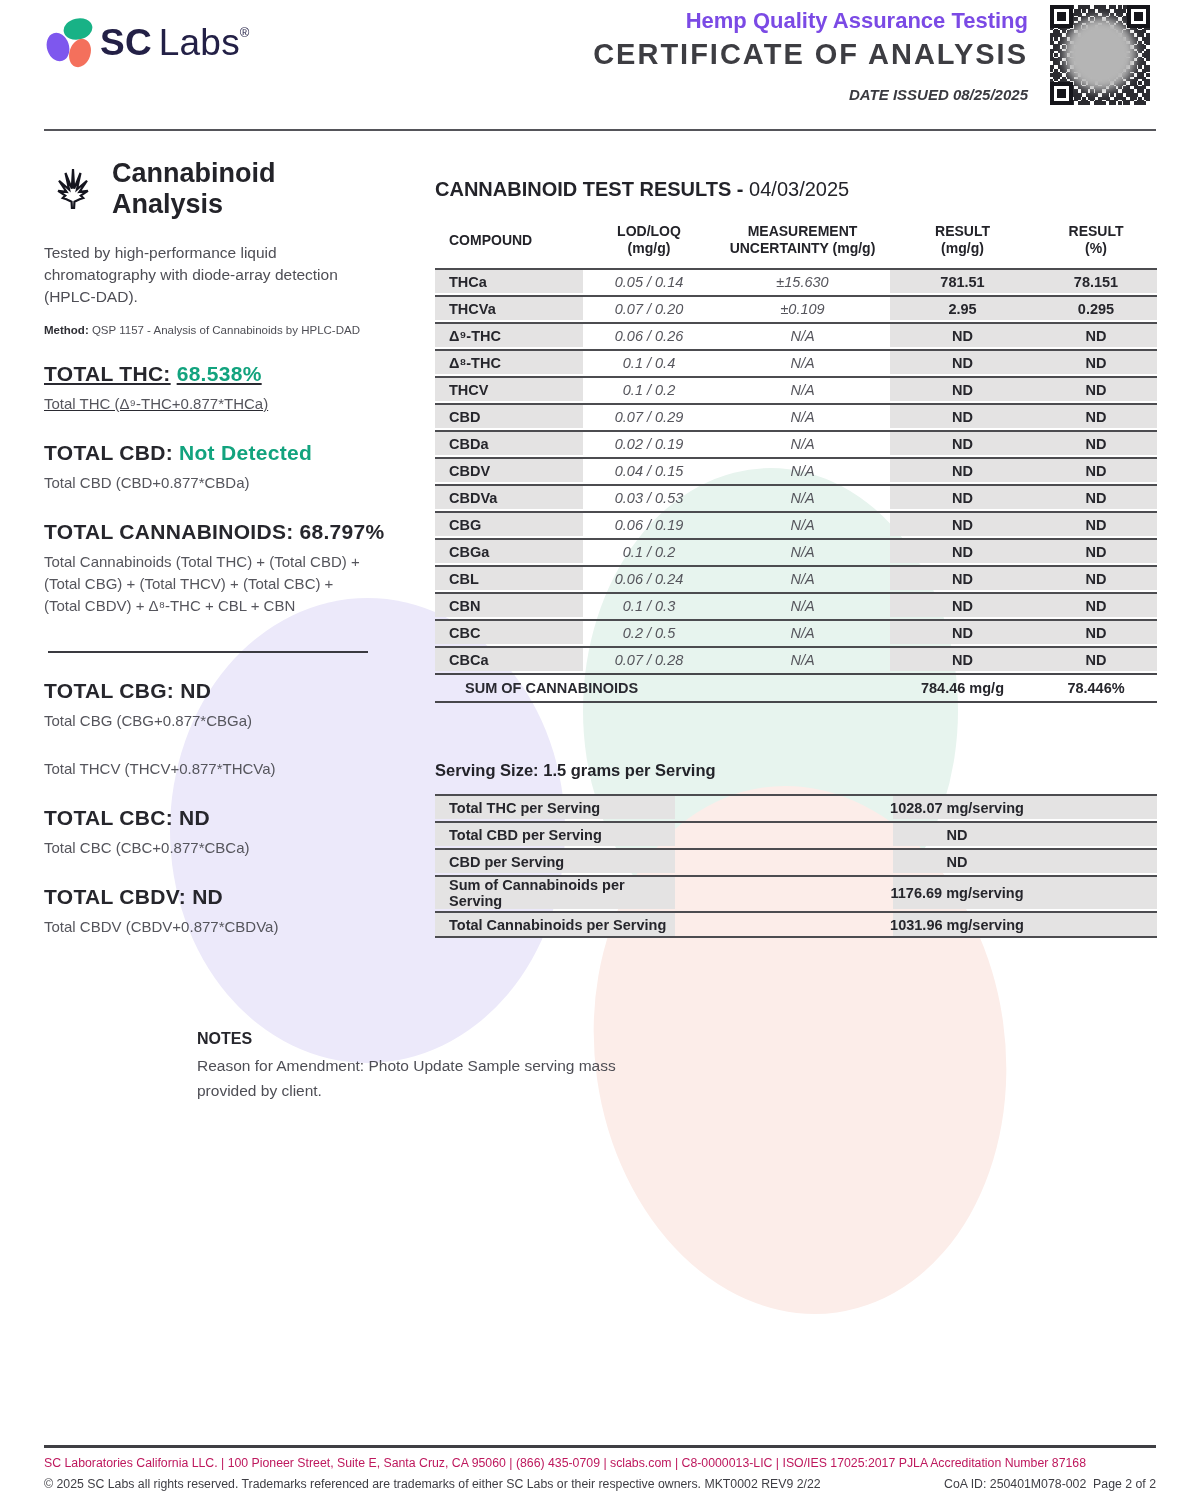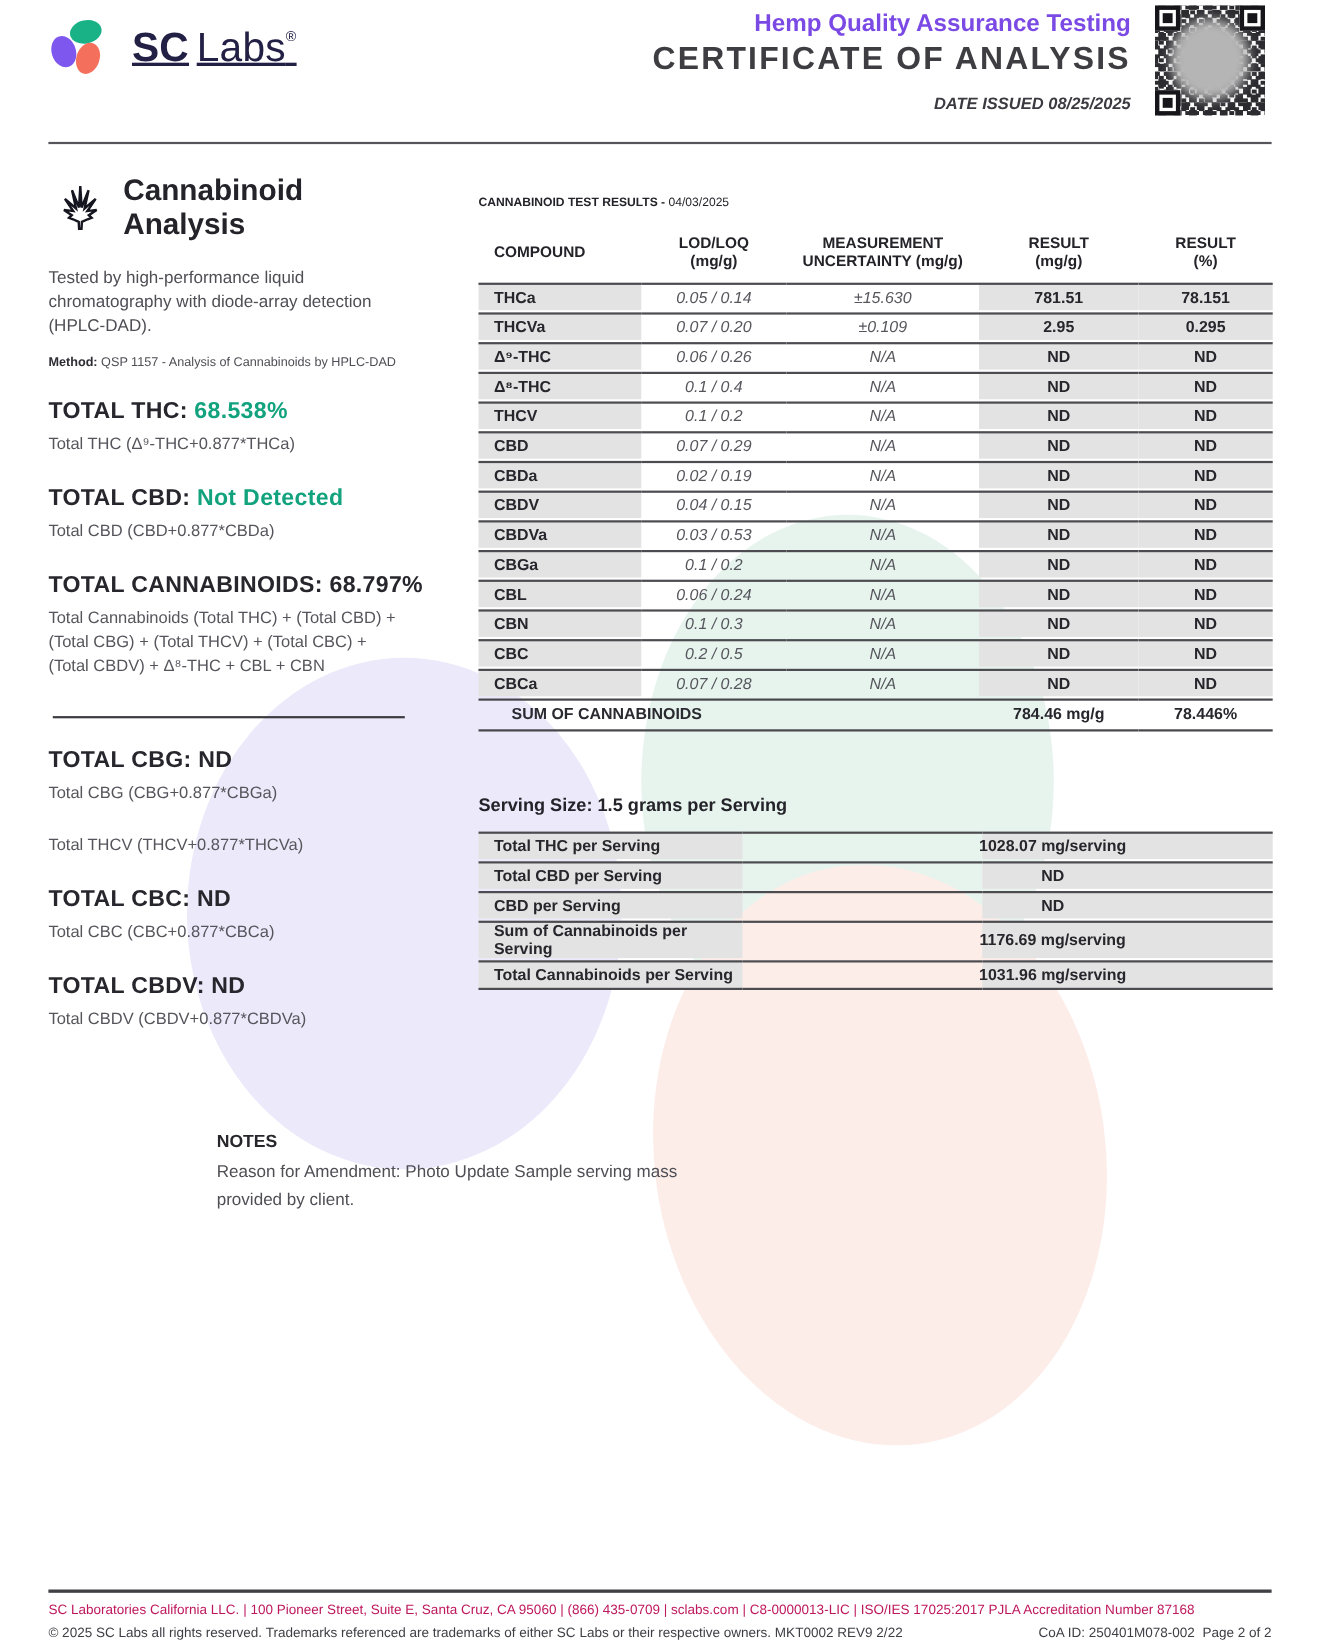--- a/index.html
+++ b/index.html
@@ -7,21 +7,21 @@
         font-family:"Liberation Sans","DejaVu Sans",sans-serif;color:#2a2a31;}
 
   
   .blob{position:absolute;border-radius:50%;z-index:0;}
   .blob-lavender{left:170px;top:598px;width:395px;height:465px;background:#ECE9FA;}
   .blob-mint{left:583px;top:468px;width:375px;height:485px;background:#E7F4EE;}
   .blob-pink{left:595px;top:785px;width:410px;height:530px;background:#FCEDE9;transform:rotate(-8deg);}
 
   
   .logo{position:absolute;left:44px;top:16px;display:flex;align-items:center;z-index:2;}
-  .logo-text{margin-left:20px;font-size:37px;color:#232046;letter-spacing:.2px;text-decoration:underline;}
+  .logo-text{margin-left:0;font-size:37px;color:#232046;letter-spacing:.2px;}
   .logo-text .sc{font-weight:800;}
   .logo-text .labs{font-weight:500;margin-left:7px;}
   .logo-reg{font-size:13px;vertical-align:18px;color:#232046;}
 
   .head-right{position:absolute;right:172px;top:8px;text-align:right;z-index:2;}
   .program{font-size:22px;font-weight:700;color:#7B4AE5;}
   .coa-title{font-size:29px;font-weight:600;letter-spacing:2px;color:#3d3d42;margin-top:4px;text-align:center;}
   .date-issued{font-size:15px;font-weight:700;color:#3a3a40;margin-top:15px;font-style:italic;}
 
   .qr{position:absolute;right:50px;top:5px;width:100px;height:100px;background:#fff;z-index:2;}
@@ -41,31 +41,31 @@
   
   .left-col{position:absolute;left:44px;top:158px;width:345px;z-index:1;}
   .section-head{display:flex;align-items:center;}
   .leaf{width:58px;height:58px;flex:0 0 auto;}
   .section-title{font-size:27px;font-weight:700;color:#232329;margin-left:10px;}
   .desc{margin-top:22px;font-size:15.5px;line-height:22px;color:#4e4e55;width:338px;}
   .method{margin-top:16px;font-size:11.5px;color:#4e4e55;}
   .method b{color:#2e2e34;}
 
   .total-block{margin-top:26px;}
-  .total-block.first{}
+  .total-block.first{text-decoration:underline;}
   .total-label{font-size:21px;font-weight:700;color:#26262c;letter-spacing:.3px;}
   .total-label .val{margin-left:6px;}
   .total-label .val.green{color:#12A37E;}
   .total-formula{margin-top:7px;font-size:15px;color:#55555c;line-height:22px;width:320px;}
 
   .left-divider{margin:34px 0 4px 4px;width:320px;height:2px;background:#3a3a40;}
 
   
   .right-col{position:absolute;left:435px;top:178px;width:722px;z-index:1;}
-  .results-title{font-size:11px;font-weight:700;color:#232329;}
+  .results-title{font-size:20px;font-weight:700;color:#232329;}
   .results-title .date{font-weight:400;}
 
   table{border-collapse:separate;border-spacing:0 2px;table-layout:fixed;width:722px;}
   table.results{margin-top:12px;}
   th{font-size:14px;font-weight:700;color:#232329;text-align:center;vertical-align:middle;
      padding:8px 2px 9px;line-height:17px;background:transparent;}
   th.c{text-align:left;padding-left:14px;}
   td{height:23px;font-size:14.5px;border-top:2px solid #4c4c50;padding:0 4px;vertical-align:middle;}
   td.c{background:#E4E3E3;font-weight:700;color:#26262c;padding-left:14px;}
   td.l,td.u{font-style:italic;color:#55555c;text-align:center;background:transparent;}
@@ -272,20 +272,27 @@
             <td class="p">ND</td>
           </tr>
         <tr>
             <td class="c">CBDVa</td>
             <td class="l">0.03 / 0.53</td>
             <td class="u">N/A</td>
             <td class="m">ND</td>
             <td class="p">ND</td>
           </tr>
         <tr>
+            <td class="c">CBG</td>
+            <td class="l">0.06 / 0.19</td>
+            <td class="u">N/A</td>
+            <td class="m">ND</td>
+            <td class="p">ND</td>
+          </tr>
+        <tr>
             <td class="c">CBGa</td>
             <td class="l">0.1 / 0.2</td>
             <td class="u">N/A</td>
             <td class="m">ND</td>
             <td class="p">ND</td>
           </tr>
         <tr>
             <td class="c">CBL</td>
             <td class="l">0.06 / 0.24</td>
             <td class="u">N/A</td>

